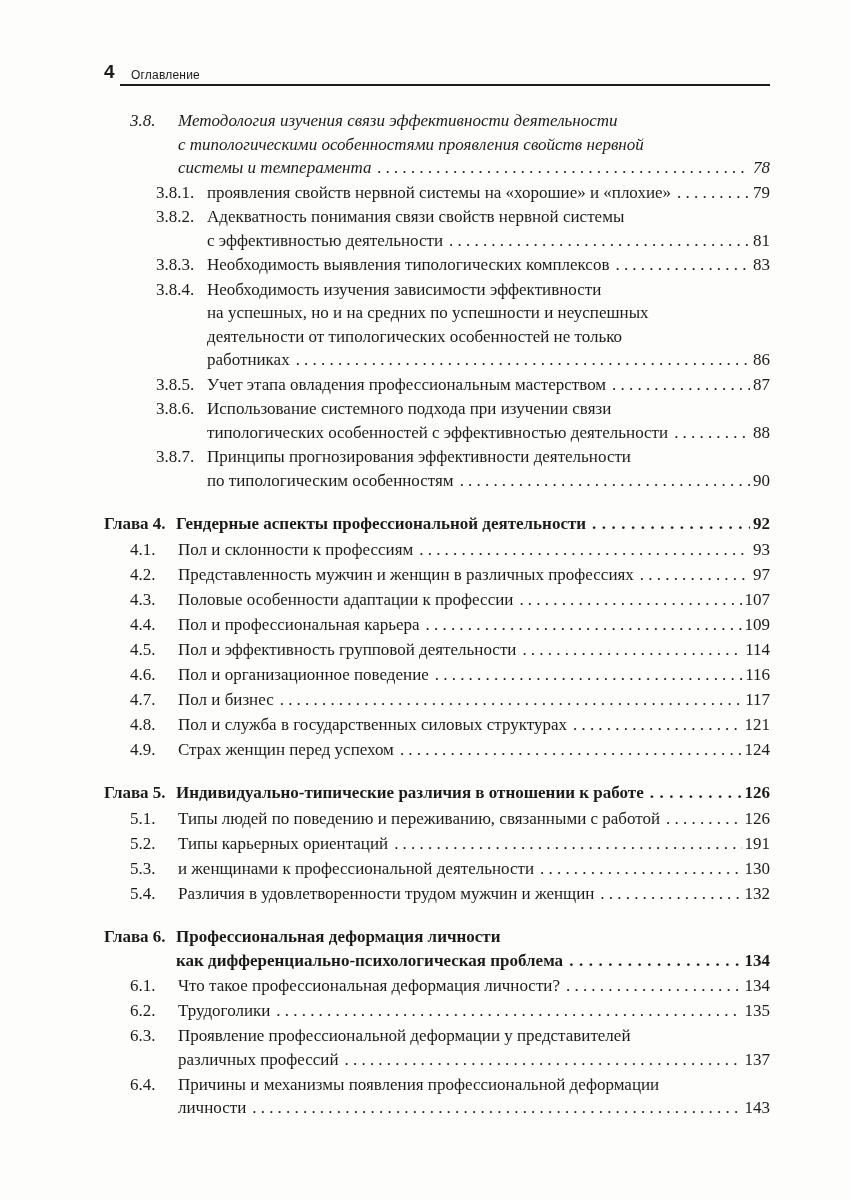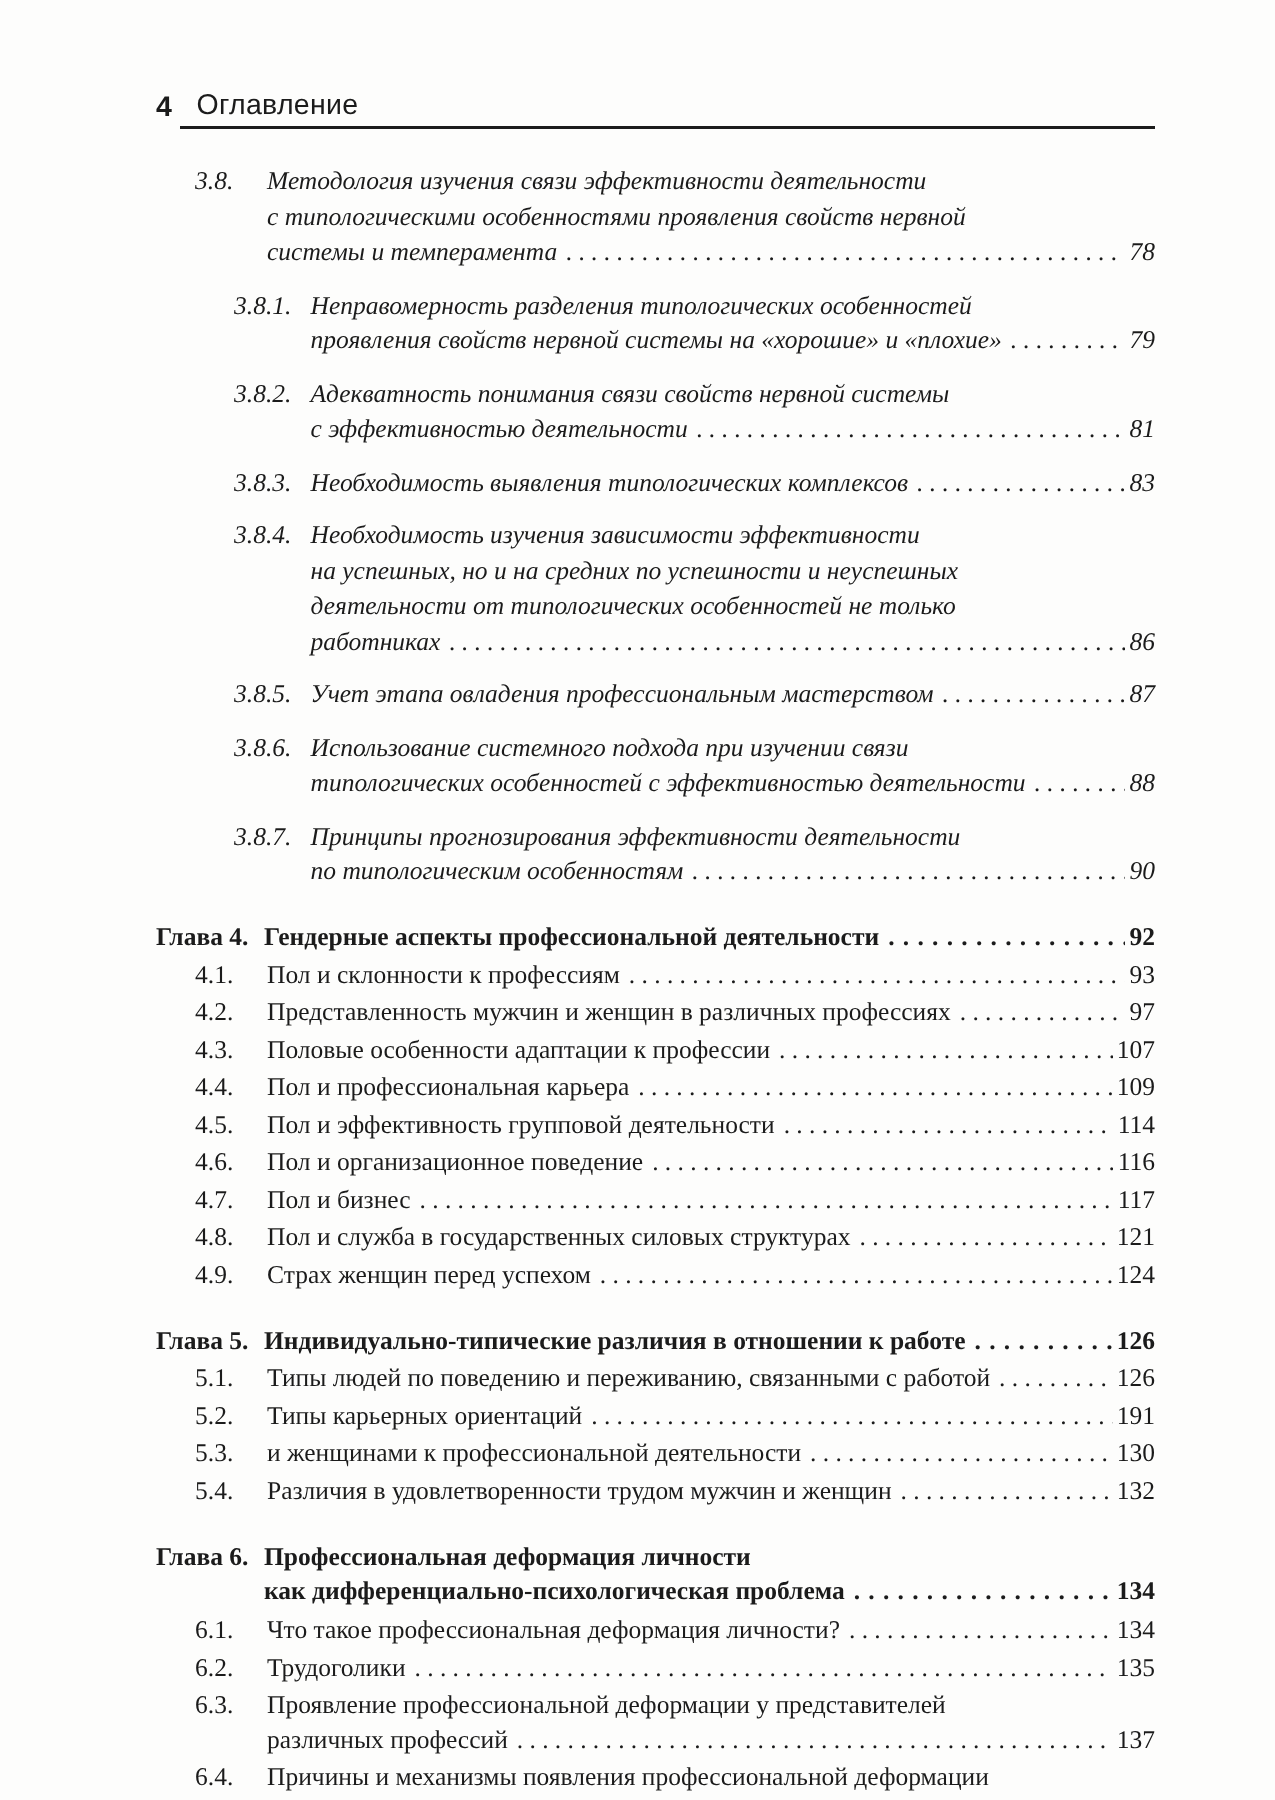--- a/index.html
+++ b/index.html
@@ -27,21 +27,21 @@
     left: 0;
     bottom: 3px;
     font-size: 19px;
     font-weight: 700;
     letter-spacing: 0.3px;
   }
   .running-head .title {
     position: absolute;
     left: 27px;
     bottom: 4px;
-    font-size: 19px;
+    font-size: 12px;
     font-weight: 400;
     letter-spacing: 0.2px;
   }
   .running-head .rule {
     position: absolute;
     left: 16px;
     right: 0;
     bottom: 0;
     height: 1.6px;
     background: #1c1c1c;
@@ -58,23 +58,22 @@
     font-weight: 700;
     margin-top: 20px;
     margin-bottom: 2px;
     padding-left: 72px;
   }
   .entry.section {
     margin-top: 1.5px;
     padding-left: 74px;
   }
   .entry.subsection {
-    margin-top: 12px;
+    margin-top: 1px;
     padding-left: 103px;
-    font-style: italic;
   }
   .toc .entry:first-child { margin-top: 0; font-style: italic; }
   .entry .num {
     position: absolute;
     top: 0;
     line-height: 23.5px;
     white-space: nowrap;
   }
   .entry.chapter    .num { left: 0; }
   .entry.section    .num { left: 26px; }
@@ -120,23 +119,20 @@
         </div>
         <div class="line">
           <span class="line-text">системы и темперамента</span>
           <span class="leader"></span>
           <span class="pagenum">78</span>
         </div>
       </div>
       <div class="entry subsection">
         <span class="num">3.8.1.</span>
         <div class="line">
-          <span class="line-text">Неправомерность разделения типологических особенностей</span>
-        </div>
-        <div class="line">
           <span class="line-text">проявления свойств нервной системы на «хорошие» и «плохие»</span>
           <span class="leader"></span>
           <span class="pagenum">79</span>
         </div>
       </div>
       <div class="entry subsection">
         <span class="num">3.8.2.</span>
         <div class="line">
           <span class="line-text">Адекватность понимания связи свойств нервной системы</span>
         </div>

